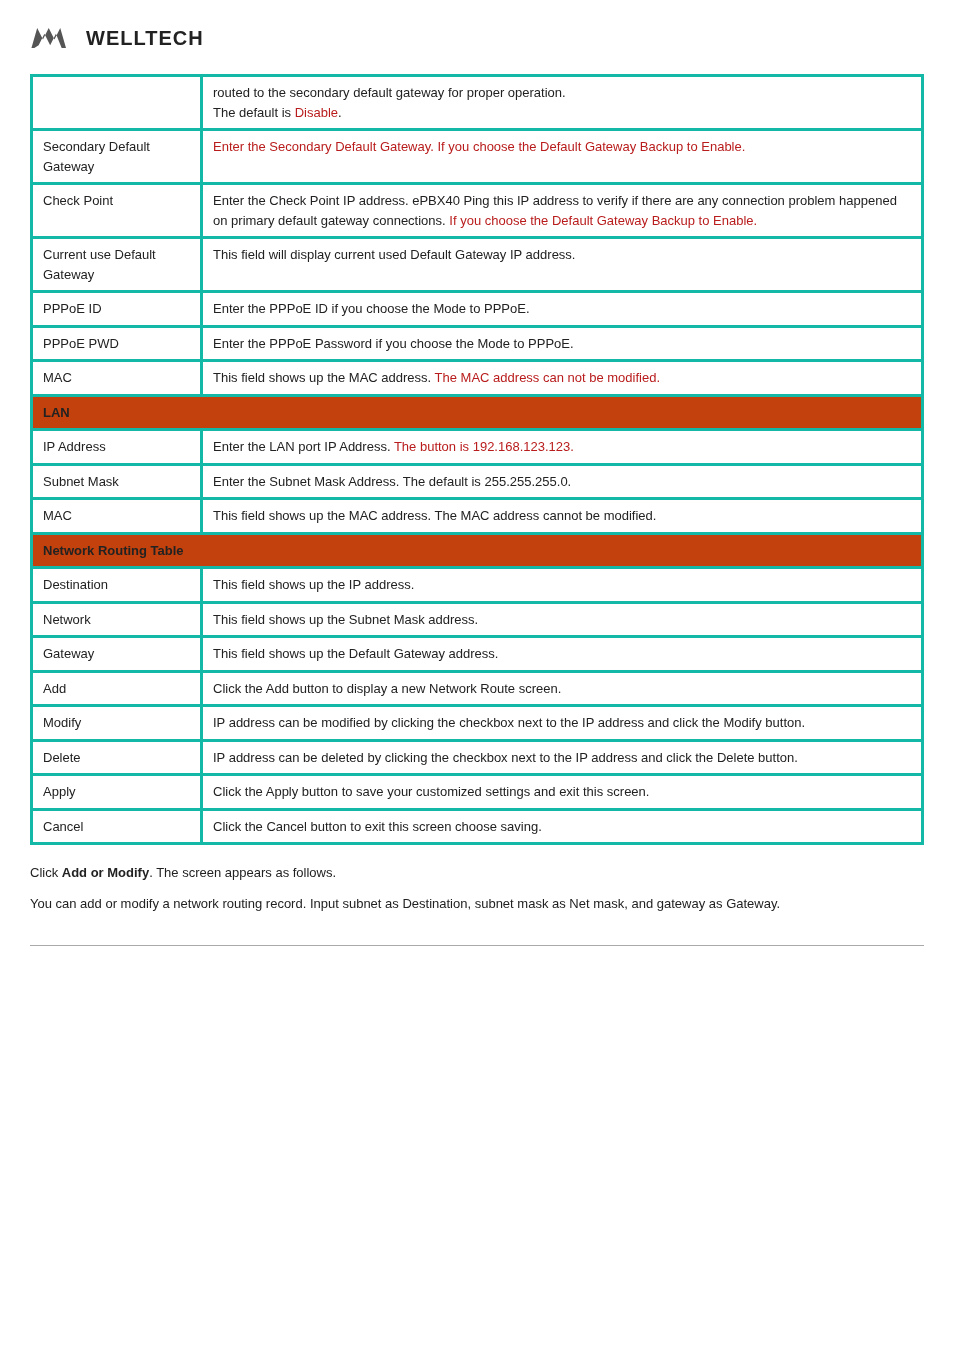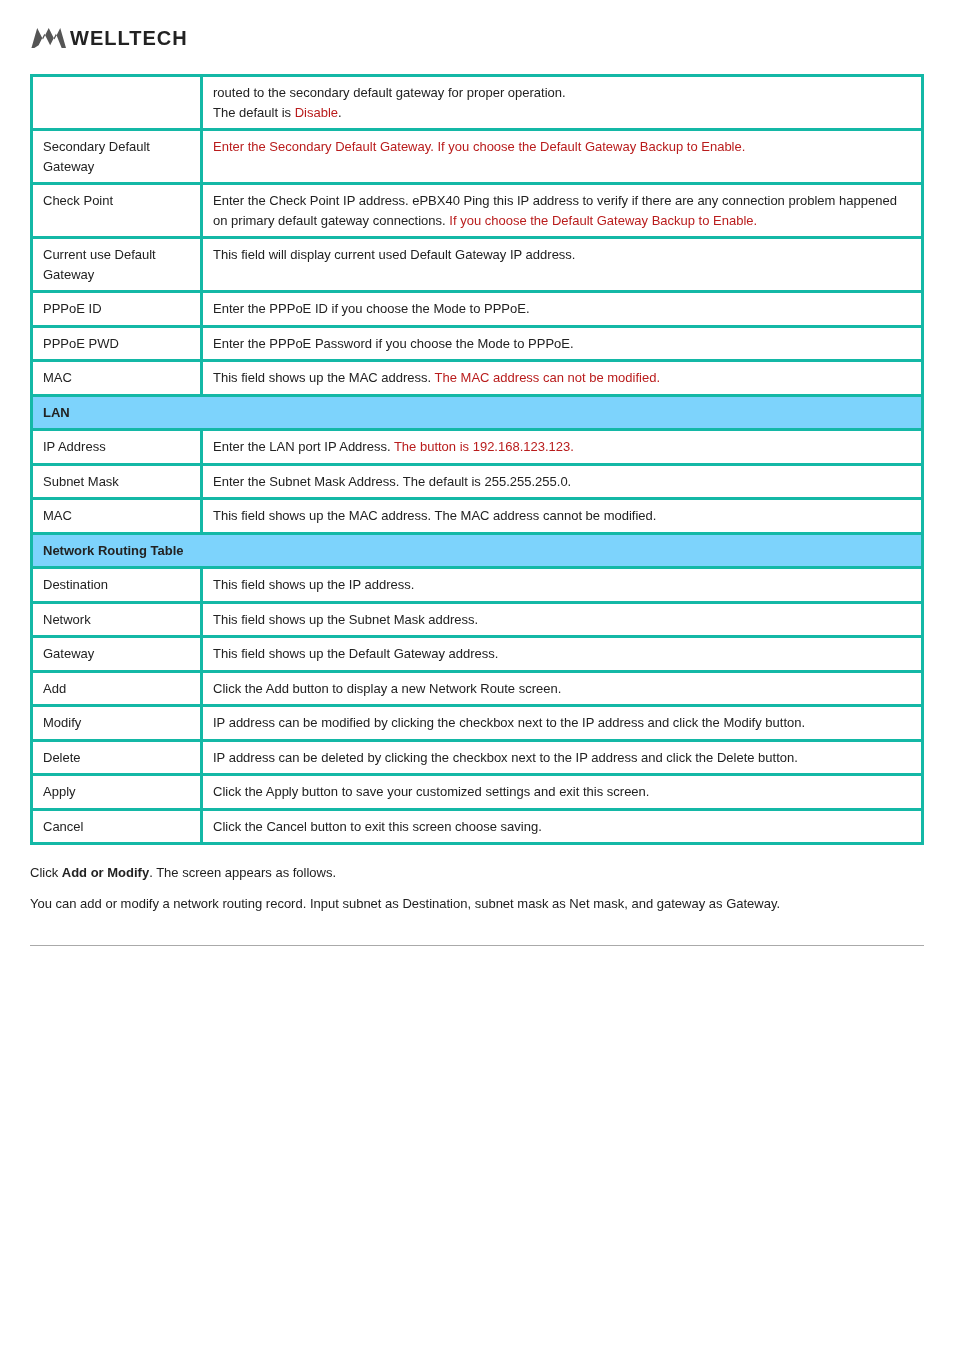--- a/index.html
+++ b/index.html
@@ -13,21 +13,21 @@
     }
     .logo-area {
       margin-bottom: 18px;
     }
     .logo-text {
       font-size: 22px;
       font-weight: bold;
       color: #222;
       display: flex;
       align-items: center;
-      gap: 4px;
+      gap: 20px;
     }
     .logo-icon {
       display: inline-block;
       width: 36px;
       height: 36px;
     }
     table {
       width: 100%;
       border-collapse: collapse;
       margin-bottom: 18px;
@@ -39,21 +39,21 @@
       line-height: 1.5;
       margin-left: 24px;
     }
     td:first-child {
       width: 170px;
       white-space: nowrap;
       font-weight: normal;
     }
     .section-header td {
       font-weight: bold;
-      background: #7dd3fc;
+      background: #c2410c;
       font-size: 13px;
     }
     .blue { color: #b91c1c; }
     .para {
       margin-bottom: 10px;
       line-height: 1.6;
     }
     hr {
       border: none;
       border-top: 1px solid #aaa;

